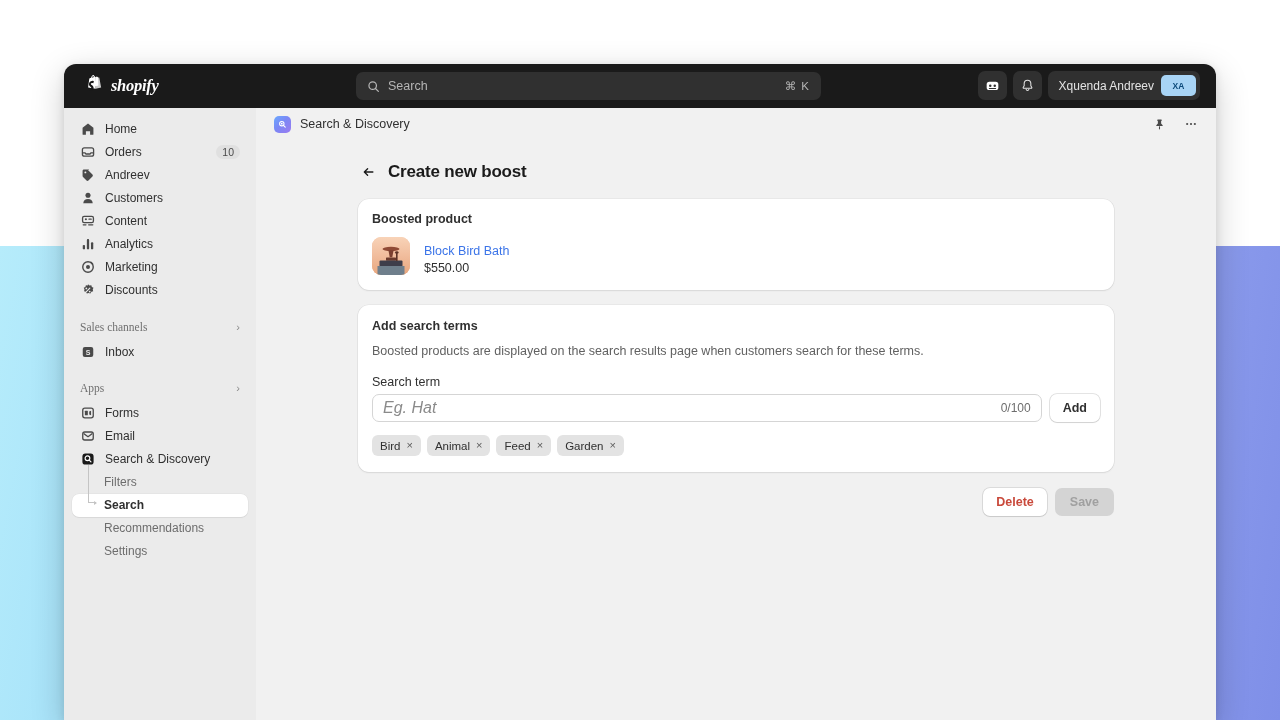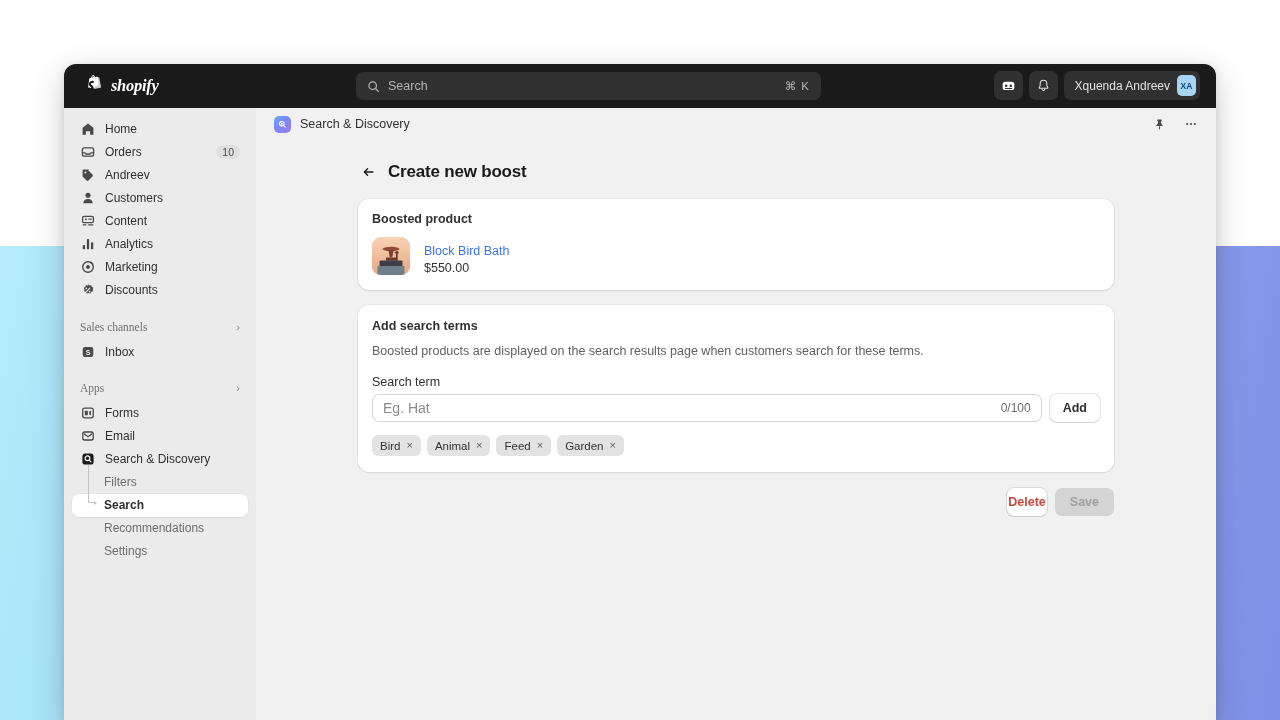--- a/index.html
+++ b/index.html
@@ -86,21 +86,21 @@
     background: #303030;
     display: flex; align-items: center; justify-content: center;
   }
   #user-pill {
     height: 29px; border-radius: 7px; background: #303030;
     display: flex; align-items: center; gap: 7px;
     padding: 0 4px 0 11px;
   }
   #user-pill .uname { color: #e3e3e3; font-size: 12px; white-space: nowrap; }
   #avatar {
-    width: 19px; height: 21px; border-radius: 5px;
+    width: 35px; height: 21px; border-radius: 5px;
     background: #a8d4f5;
     color: #0c4a7a; font-size: 8.5px; font-weight: 700;
     display: flex; align-items: center; justify-content: center;
     letter-spacing: 0.2px;
   }
 
   
   #body-row { display: flex; height: 612px; }
 
   
@@ -214,21 +214,21 @@
   #terms-desc { font-size: 12.5px; color: #616161; margin-top: 11px; }
   #term-label { font-size: 12.5px; color: #303030; margin-top: 17px; margin-bottom: 5px; }
   #term-row { display: flex; align-items: center; gap: 8px; }
   #term-input {
     flex: 1 1 auto; height: 28px;
     border: 1px solid #d5d5d5; border-radius: 7px;
     background: #fff;
     display: flex; align-items: center;
     padding: 0 10px;
   }
-  #term-placeholder { flex: 1 1 auto; font-size: 14px; color: #8a8a8a; }
+  #term-placeholder { flex: 1 1 auto; font-size: 16px; color: #8a8a8a; font-style: italic; }
   #term-counter { font-size: 12px; color: #6d6d6d; }
   #add-btn {
     height: 28px; padding: 0 13px;
     background: #ffffff; border-radius: 7px;
     box-shadow: 0 0 0 0.8px rgba(0,0,0,0.14), 0 1px 1px rgba(0,0,0,0.08);
     font-size: 12.5px; color: #303030; font-weight: 600;
     display: flex; align-items: center;
   }
   #tag-row { display: flex; gap: 6px; margin-top: 13px; flex-wrap: wrap; }
   .tag {
@@ -238,21 +238,21 @@
     font-size: 11.5px; color: #303030;
   }
   .tag .x { color: #5c5c5c; font-size: 11px; line-height: 1; }
 
   
   #actions {
     width: 756px; margin: 16px auto 0 auto;
     display: flex; justify-content: flex-end; gap: 8px;
   }
   #delete-btn {
-    height: 28px; padding: 0 1px;
+    height: 28px; padding: 0 13px;
     background: #ffffff; border-radius: 7px;
     box-shadow: 0 0 0 0.8px rgba(0,0,0,0.12), 0 1px 1px rgba(0,0,0,0.08);
     color: #c9493b; font-size: 12.5px; font-weight: 600;
     display: flex; align-items: center;
   }
   #save-btn {
     height: 28px; padding: 0 15px;
     background: #d4d4d4; border-radius: 7px;
     color: #a0a0a0; font-size: 12.5px; font-weight: 600;
     display: flex; align-items: center;

